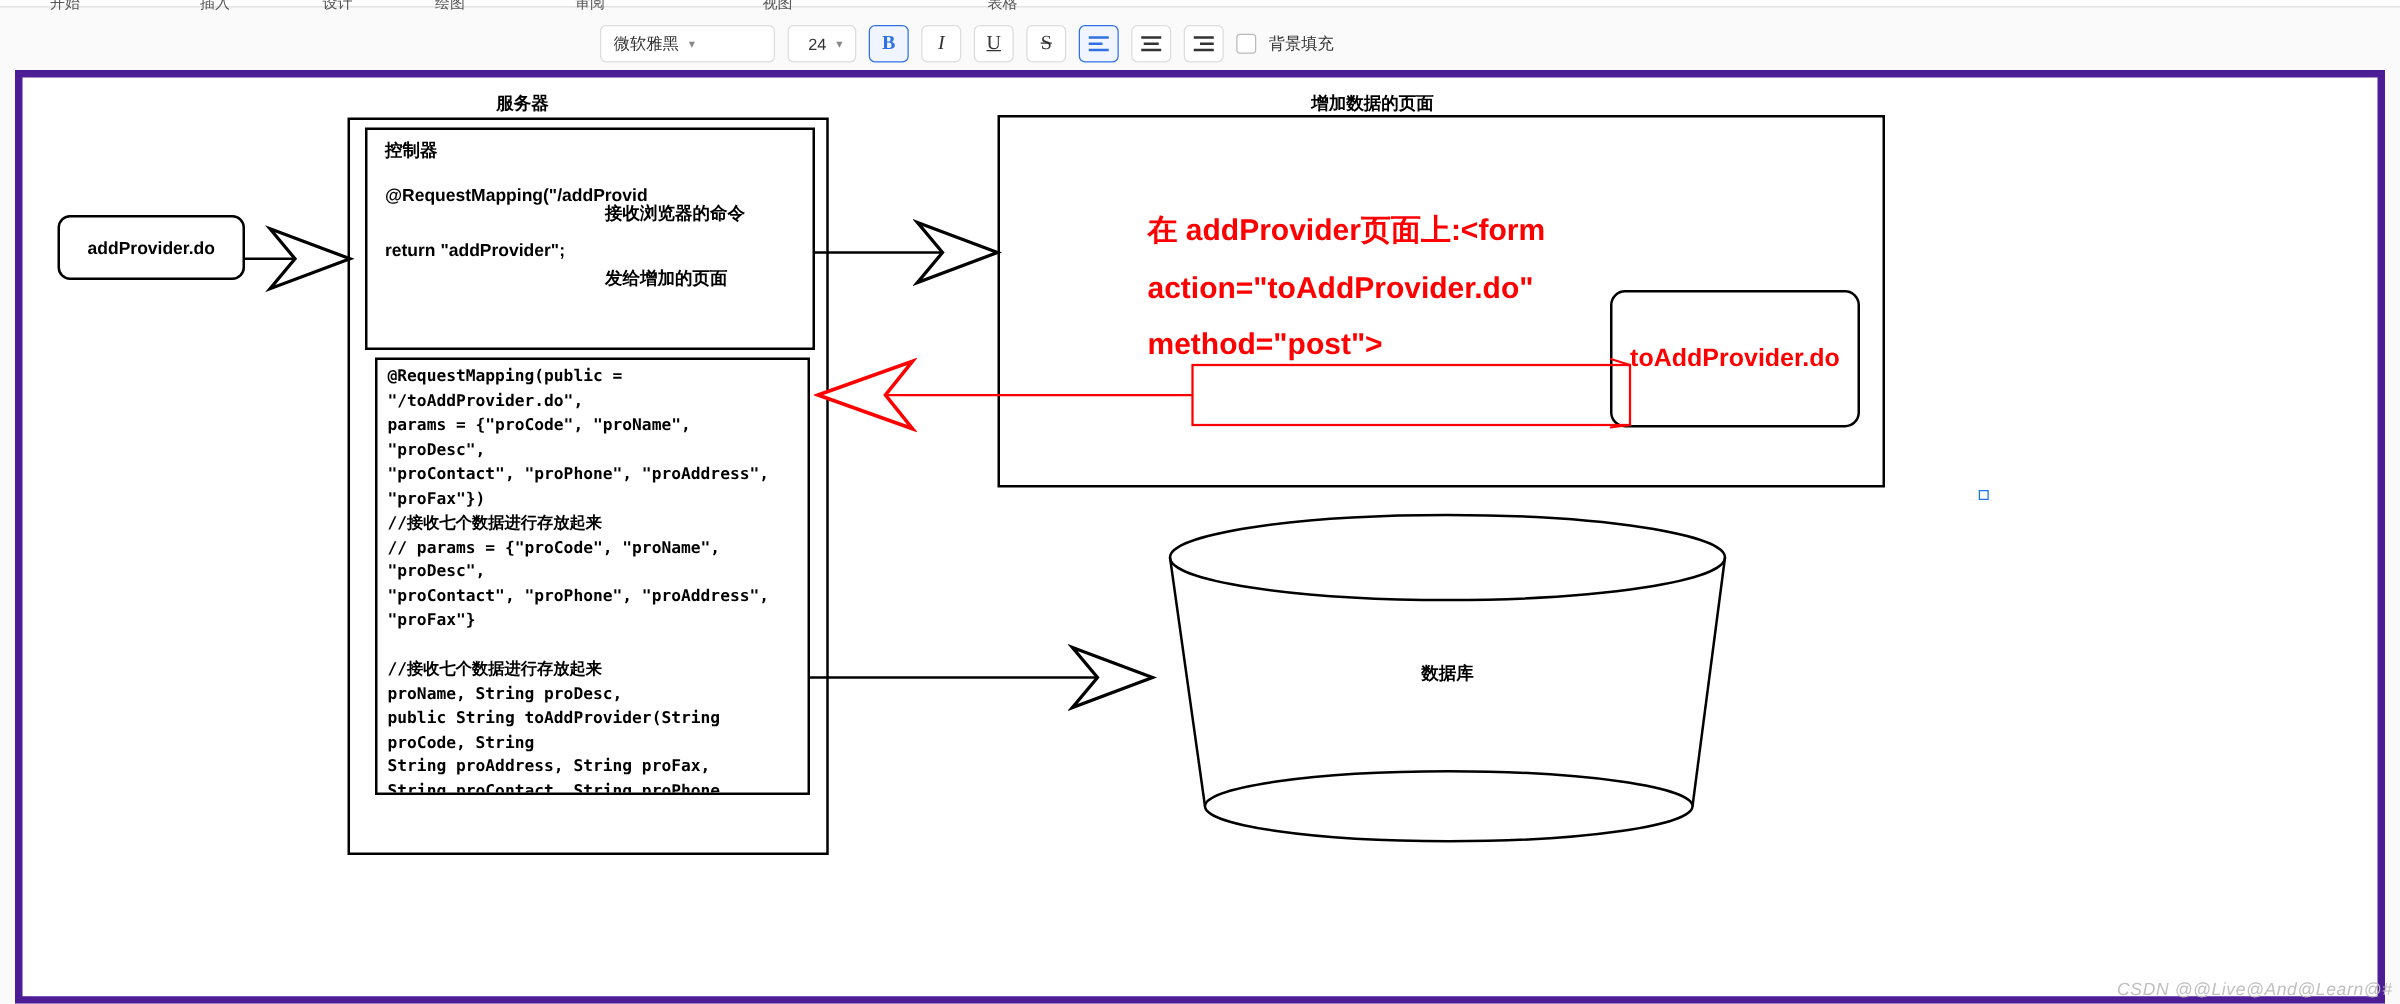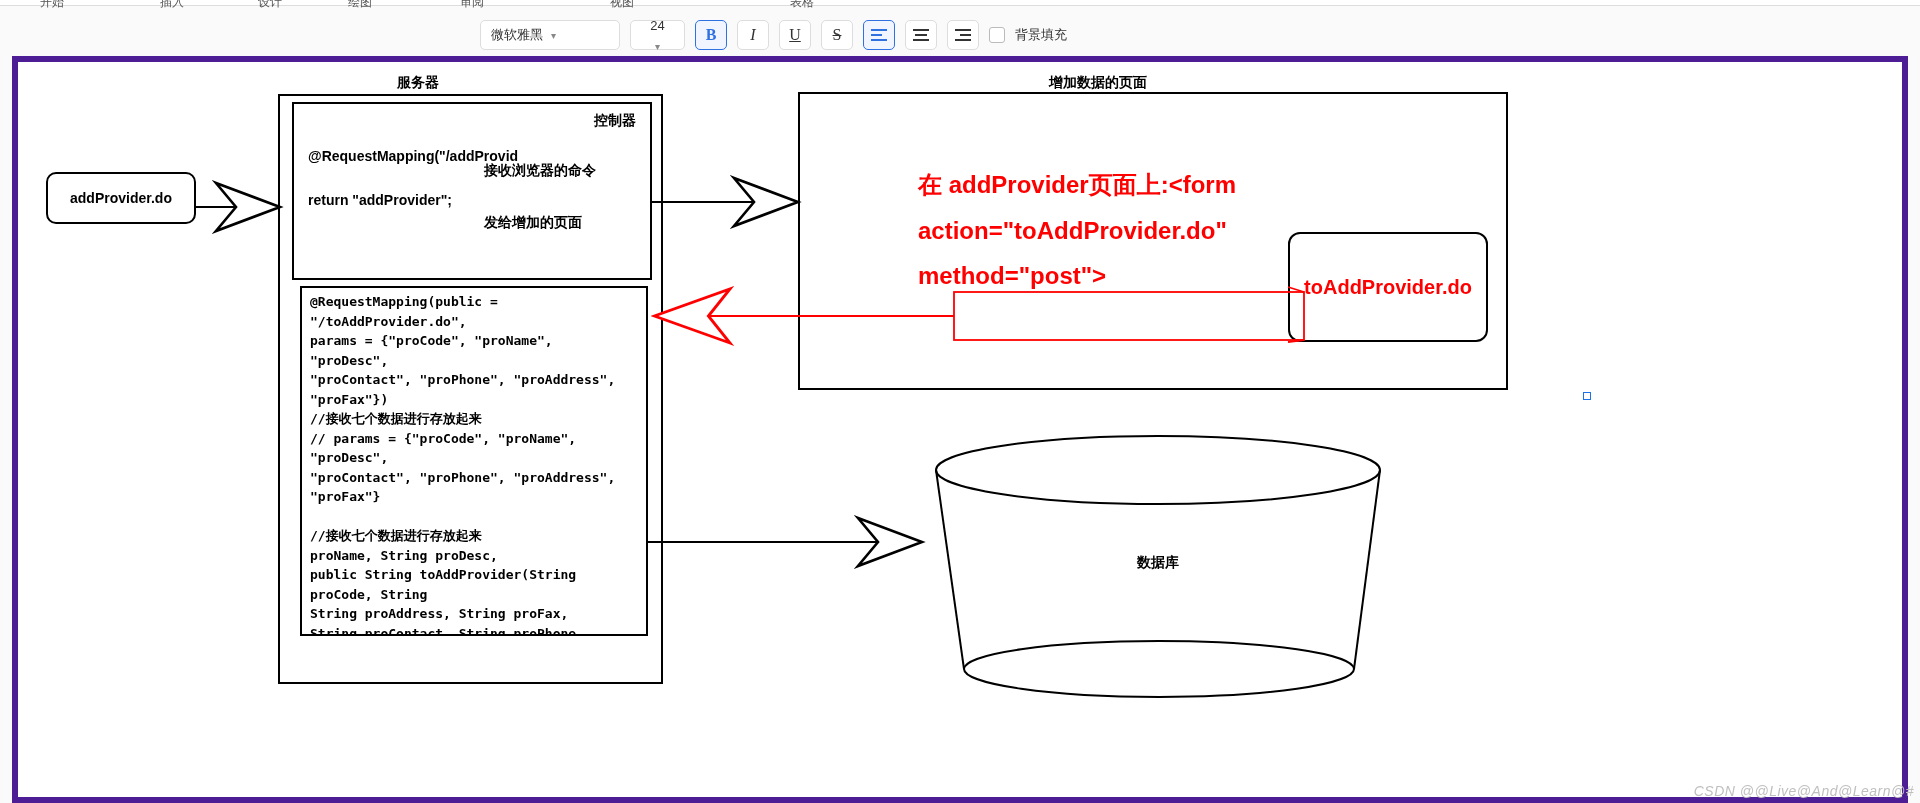--- a/index.html
+++ b/index.html
@@ -16,21 +16,21 @@
   body{position:relative;}
 
   
   .menubar{position:absolute;top:0;left:0;right:0;height:6px;background:#fff;border-bottom:1px solid var(--tb-border);}
   .menu-ghost{position:absolute;top:-6px;font-size:12px;color:#555;}
 
   
   .toolbar{position:absolute;top:16px;left:0;right:0;height:38px;display:flex;align-items:center;gap:10px;padding-left:480px;}
   .dd{display:flex;align-items:center;height:30px;border:1px solid var(--tb-border);border-radius:5px;background:#fff;padding:0 10px;font-size:13px;color:#333;gap:8px;}
   .dd.font{width:140px;}
-  .dd.size{width:55px;justify-content:center;flex-direction:column;}
+  .dd.size{width:55px;justify-content:flex-end;}
   .caret{font-size:10px;color:#888;}
   .btn{width:32px;height:30px;border:1px solid var(--tb-border);border-radius:5px;display:flex;align-items:center;justify-content:center;background:#fff;font-size:16px;color:#333;font-family:serif;}
   .btn.active{border-color:var(--tb-blue);color:var(--tb-blue);background:#f0f5ff;}
   .btn.italic{font-style:italic;}
   .btn.under{text-decoration:underline;}
   .btn.strike{text-decoration:line-through;}
   .alignbox{display:flex;flex-direction:column;gap:3px;width:16px;}
   .alignbox span{display:block;height:2px;background:currentColor;}
   .align-l span:nth-child(2){width:70%;}
   .align-c span:nth-child(2){width:70%;margin:0 auto;}
@@ -43,21 +43,21 @@
   .canvas{position:absolute;inset:0;}
   .box{position:absolute;border:2px solid var(--border);background:#fff;}
   .lbl{position:absolute;font-size:14px;font-weight:700;color:#000;text-align:center;}
 
   
   .server-lbl{left:340px;top:12px;width:120px;}
   .server{left:260px;top:32px;width:385px;height:590px;}
 
   
   .ctrl{left:274px;top:40px;width:360px;height:178px;padding:8px 14px;font-size:14px;font-weight:700;}
-  .ctrl .title{text-align:right;}
+  .ctrl .title{text-align:left;}
   .ctrl .row{margin-top:18px;}
   .ctrl .note{position:absolute;left:190px;font-weight:700;}
 
   
   .code{left:282px;top:224px;width:348px;height:350px;padding:4px 8px;font-family:Consolas,monospace;font-size:13px;line-height:1.5;overflow:hidden;}
   .code b{font-weight:700;}
 
   
   .addprov{left:28px;top:110px;width:150px;height:52px;border-radius:10px;display:flex;align-items:center;justify-content:center;font-size:14px;font-weight:700;}
 
@@ -66,21 +66,21 @@
 
   
   .addpage-lbl{left:1000px;top:12px;width:160px;}
   .addpage{left:780px;top:30px;width:710px;height:298px;padding:20px;}
   .formtxt{position:absolute;left:900px;top:100px;width:370px;font-size:24px;font-weight:700;color:var(--red);line-height:1.9;}
 
   
   .toadd{left:1270px;top:170px;width:200px;height:110px;border-radius:12px;display:flex;align-items:center;justify-content:center;font-size:20px;font-weight:700;color:var(--red);}
 
   
-  .db{position:absolute;left:906px;top:372px;width:468px;height:266px;}
+  .db{position:absolute;left:906px;top:348px;width:468px;height:266px;}
   .db svg{width:100%;height:100%;}
   .db-lbl{position:absolute;left:0;right:0;top:120px;text-align:center;font-size:14px;font-weight:700;}
 
   
   .wm{position:absolute;right:6px;bottom:4px;font-size:14px;color:#bfbfbf;font-style:italic;letter-spacing:0.5px;}
 
   
   .handle{position:absolute;left:1565px;top:330px;width:8px;height:8px;border:1px solid #1a73e8;background:#fff;}
 </style>
 </head>

